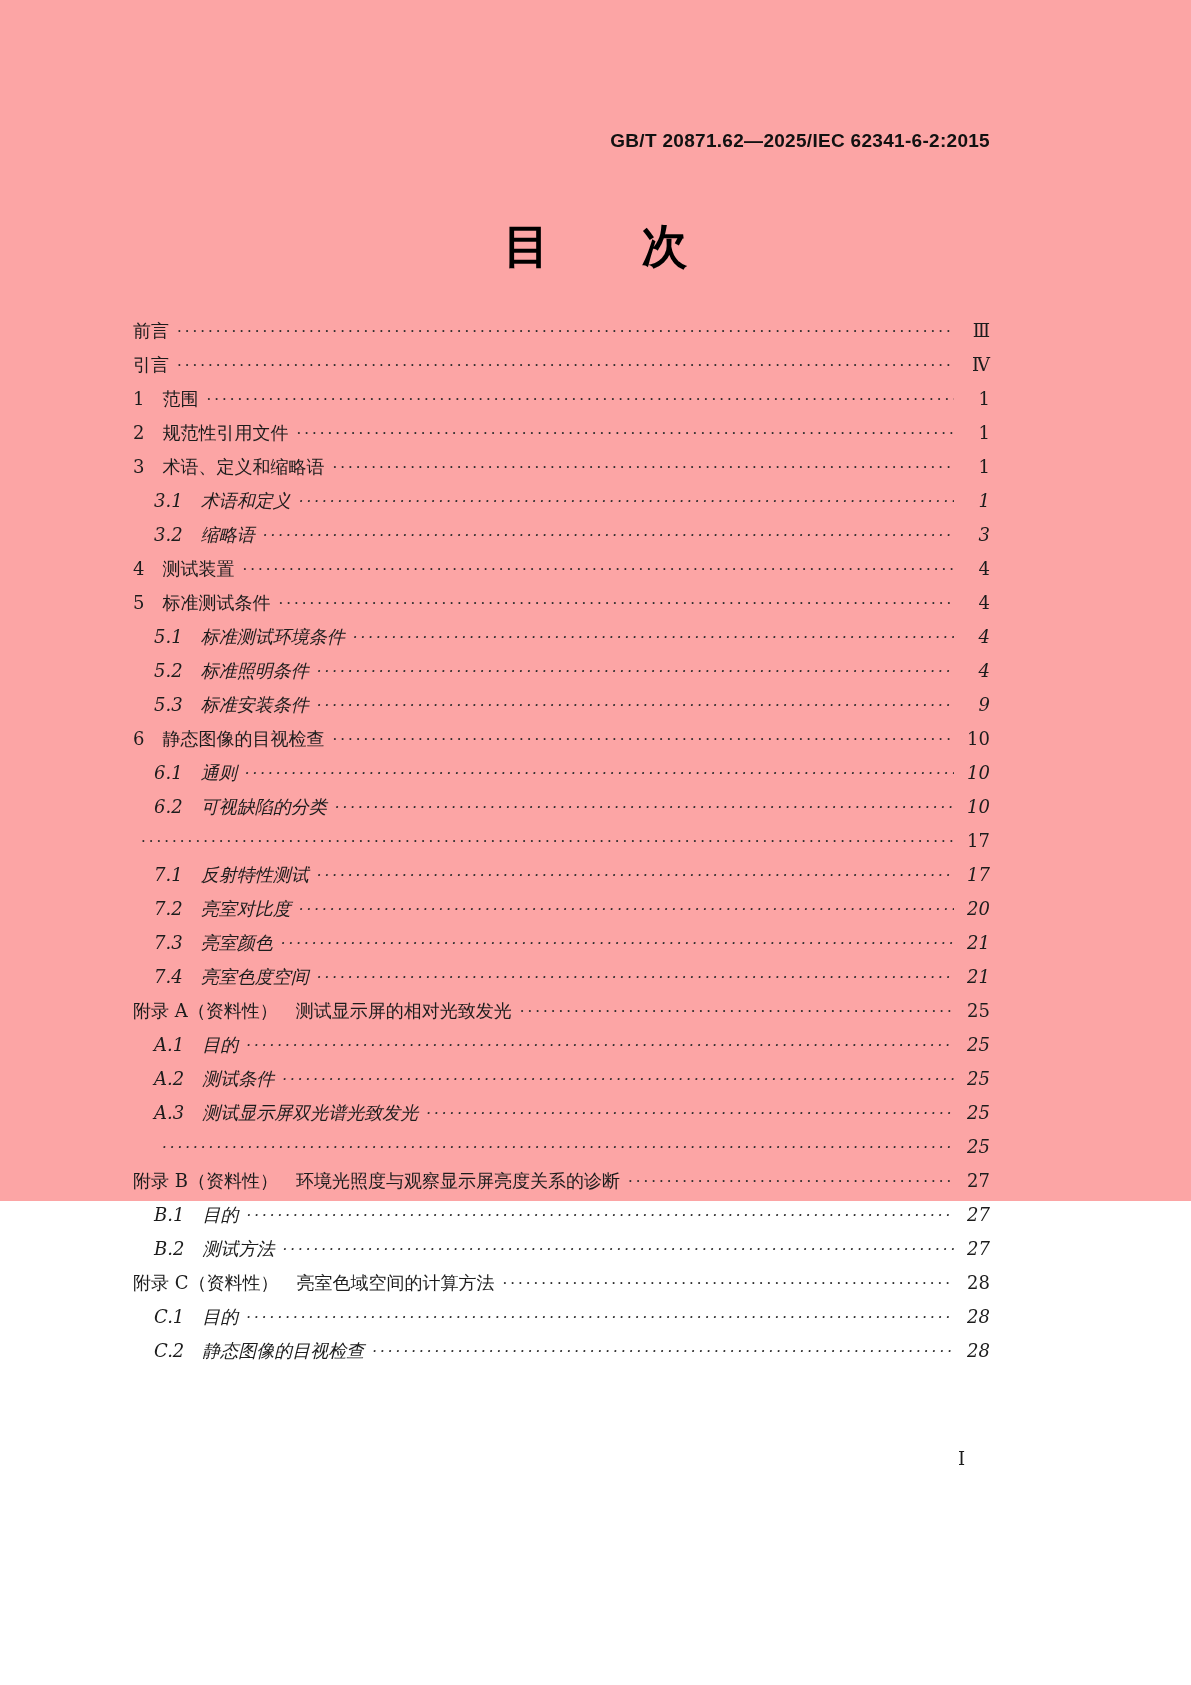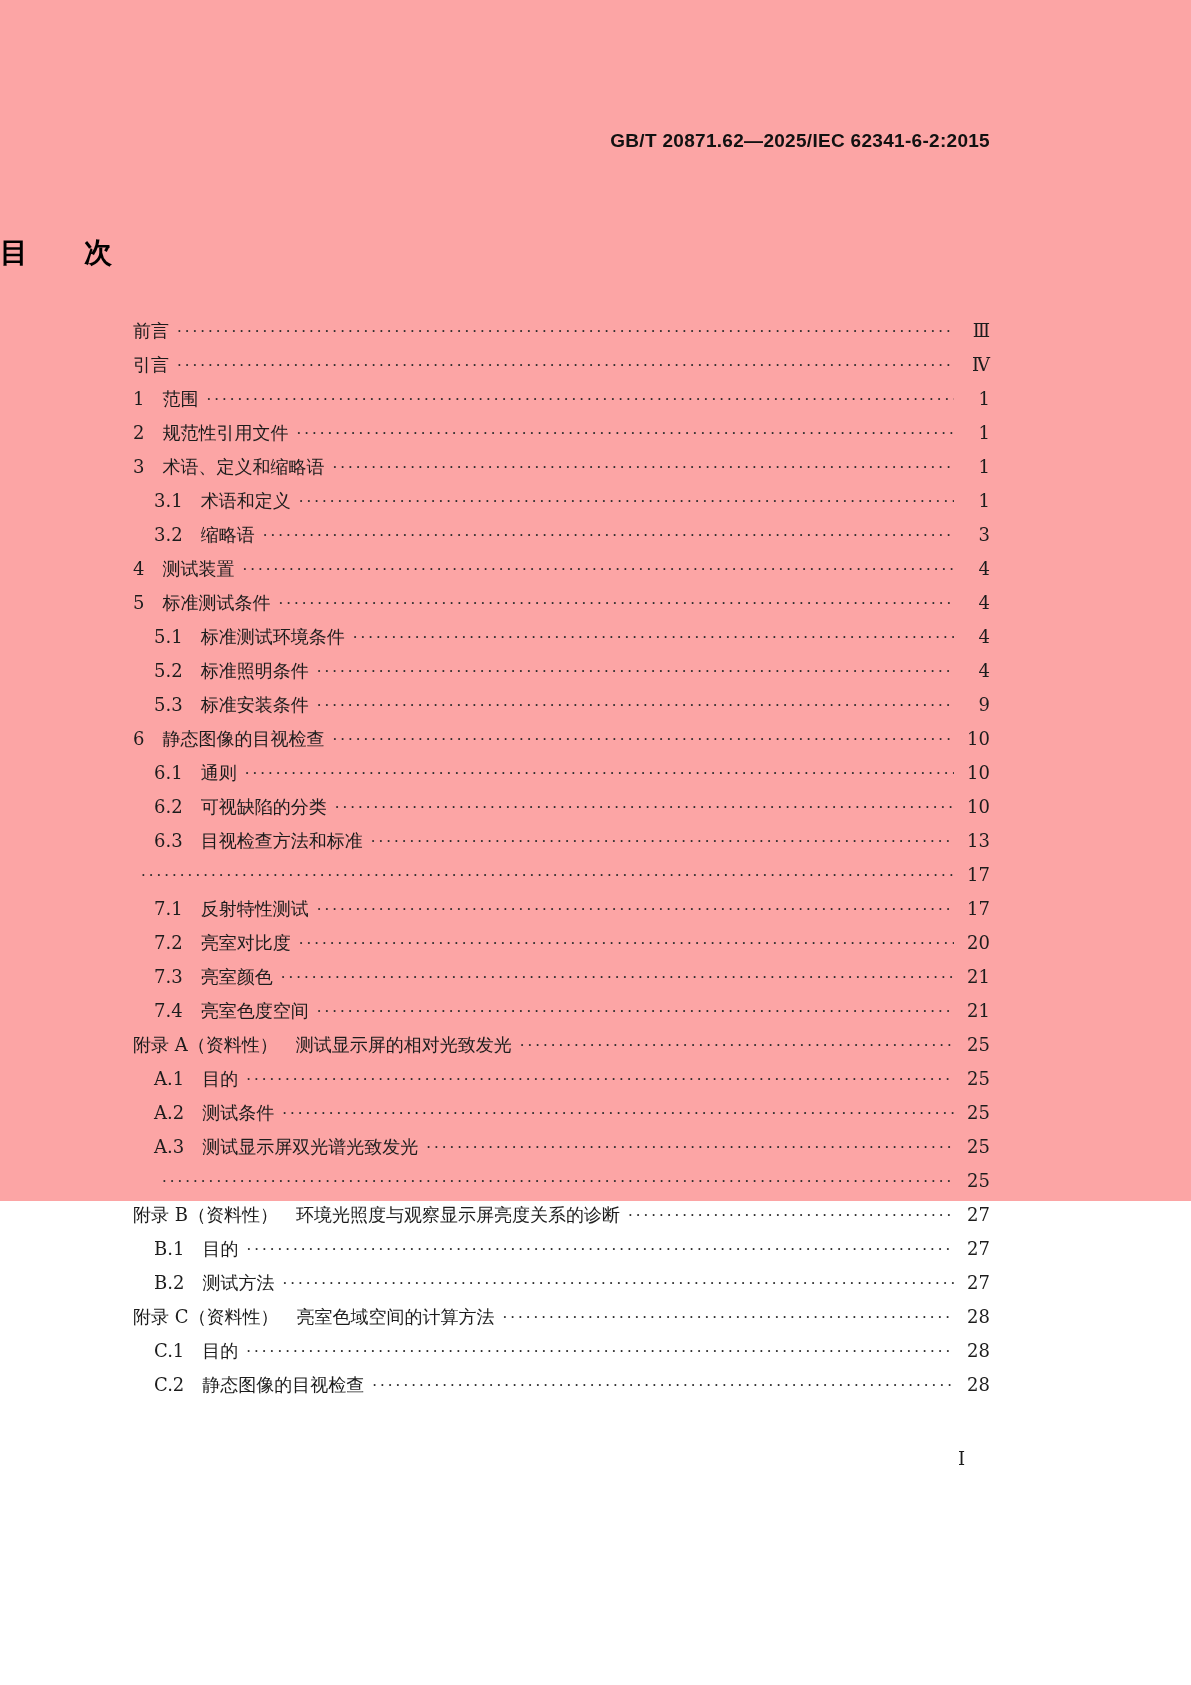--- a/index.html
+++ b/index.html
@@ -28,44 +28,44 @@
     right: 201px;
     text-align: right;
     font-family: "Liberation Sans", "DejaVu Sans", sans-serif;
     font-size: 19px;
     font-weight: bold;
     letter-spacing: 0.3px;
     color: #111;
   }
   .toc-title {
     position: absolute;
-    top: 234px;
+    top: 216px;
     left: 0;
     width: 100%;
-    text-align: left;
+    text-align: center;
     font-family: "Liberation Sans", "DejaVu Sans", sans-serif;
-    font-size: 28px;
+    font-size: 46px;
     font-weight: bold;
     color: #000;
   }
   .toc {
     position: absolute;
     top: 314px;
     left: 133px;
     width: 857px;
   }
   .toc-row {
     display: flex;
     align-items: center;
     height: 34px;
     line-height: 34px;
     font-size: 18px;
     white-space: nowrap;
   }
-  .toc-row.level-1 { padding-left: 21px; }
+  .toc-row.level-1 { padding-left: 21px; font-style: italic; }
   .toc-label {
     white-space: nowrap;
     flex: 0 0 auto;
   }
   .toc-dots {
     flex: 1 1 auto;
     overflow: hidden;
     white-space: nowrap;
     margin: 0 6px 0 8px;
     color: #2b2b2b;
@@ -167,25 +167,20 @@
       <div class="toc-row level-1">
     <span class="toc-label">6.1　通则</span>
     <span class="toc-dots"></span>
     <span class="toc-page">10</span>
   </div>
       <div class="toc-row level-1">
     <span class="toc-label">6.2　可视缺陷的分类</span>
     <span class="toc-dots"></span>
     <span class="toc-page">10</span>
   </div>
-      <div class="toc-row level-1">
-    <span class="toc-label">6.3　目视检查方法和标准</span>
-    <span class="toc-dots"></span>
-    <span class="toc-page">13</span>
-  </div>
       <div class="toc-row level-0">
     <span class="toc-dots"></span>
     <span class="toc-page">17</span>
   </div>
       <div class="toc-row level-1">
     <span class="toc-label">7.1　反射特性测试</span>
     <span class="toc-dots"></span>
     <span class="toc-page">17</span>
   </div>
       <div class="toc-row level-1">

